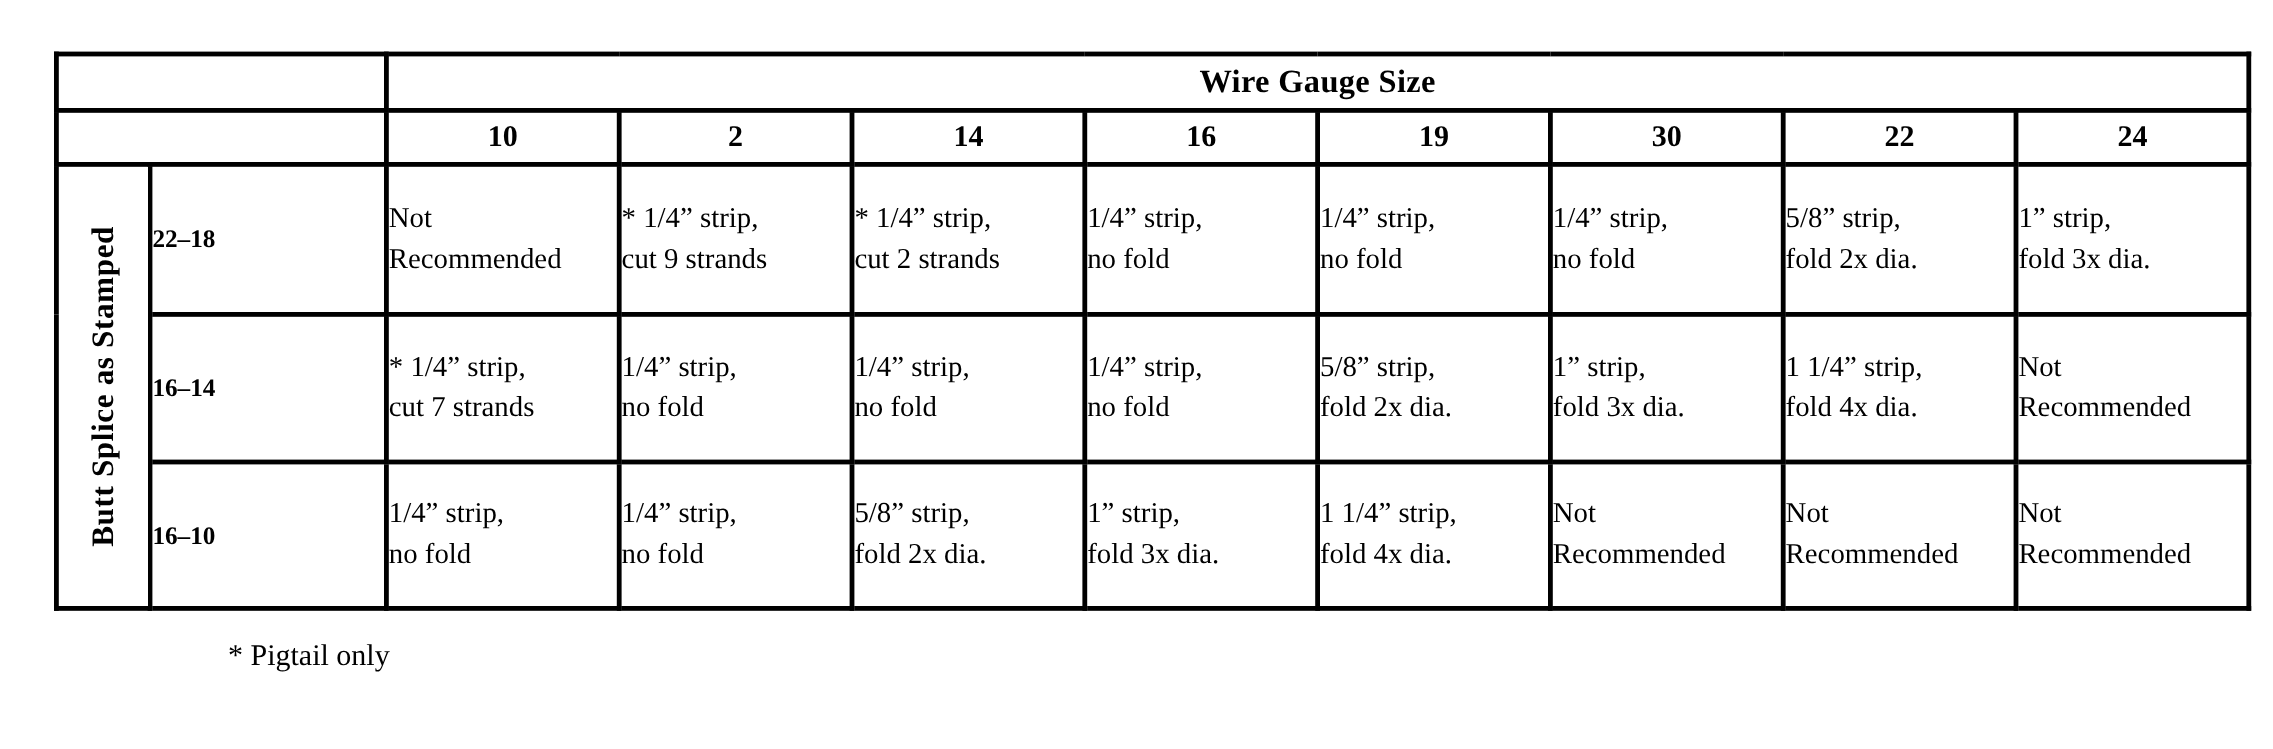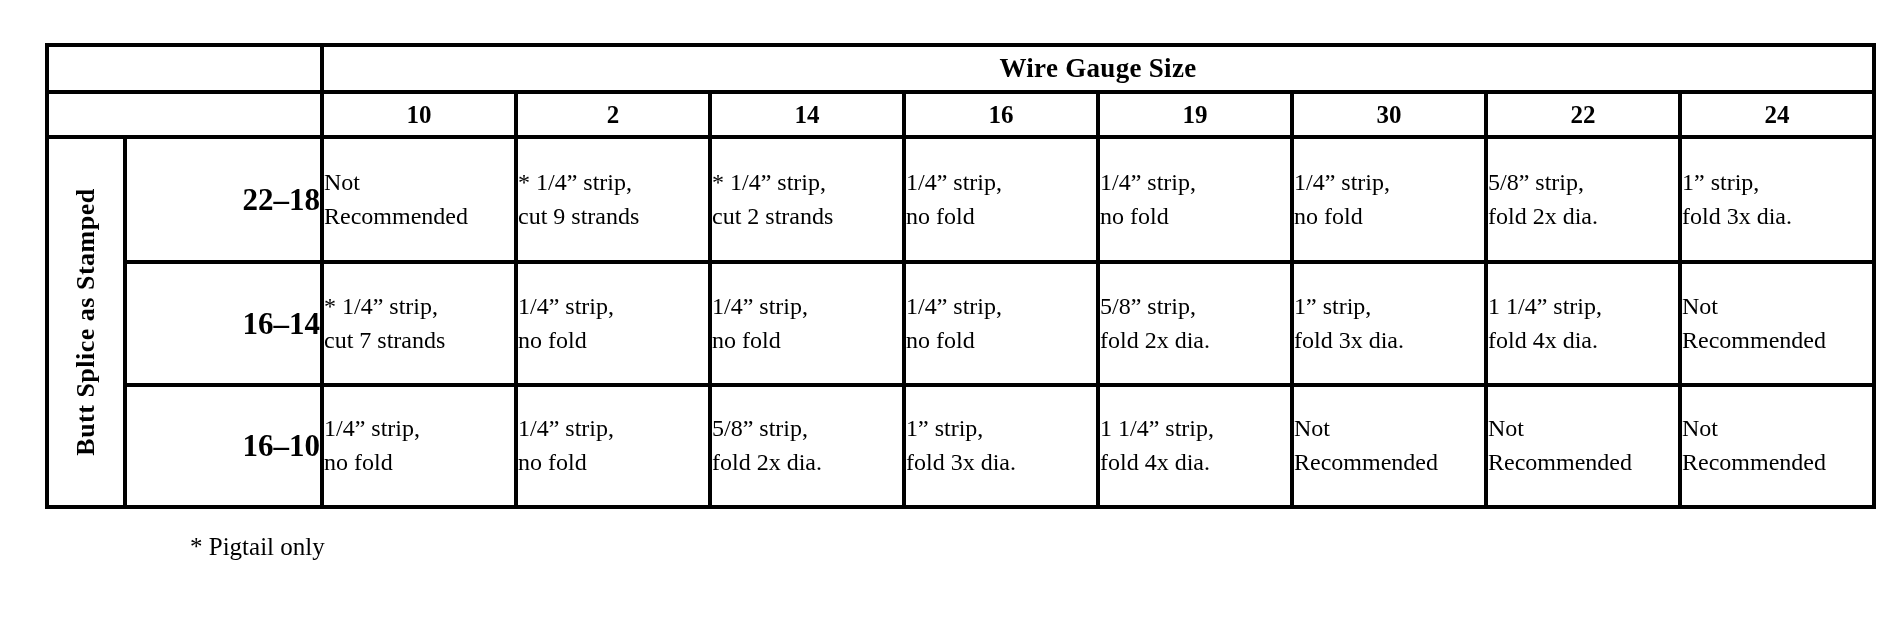--- a/index.html
+++ b/index.html
@@ -53,23 +53,23 @@
     position: absolute;
     top: 50%;
     left: 50%;
     transform: translate(-50%, -50%) rotate(-90deg);
     white-space: nowrap;
     font-size: 26px;
     font-weight: bold;
     letter-spacing: 0.5px;
   }
   th.rowlabel-cell {
-    font-size: 31px;
+    font-size: 21px;
     font-weight: bold;
-    text-align: right;
+    text-align: left;
     vertical-align: middle;
   }
   td.data-cell {
     font-size: 24px;
     font-weight: normal;
     vertical-align: middle;
     white-space: pre-line;
     line-height: 1.4;
   }
   tr.data-row-1 td, tr.data-row-1 th.rowlabel-cell { height: 125px; }

